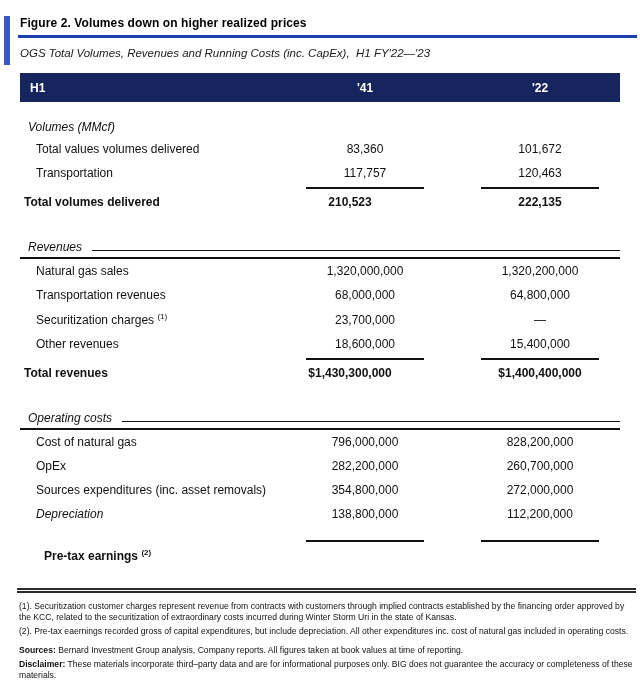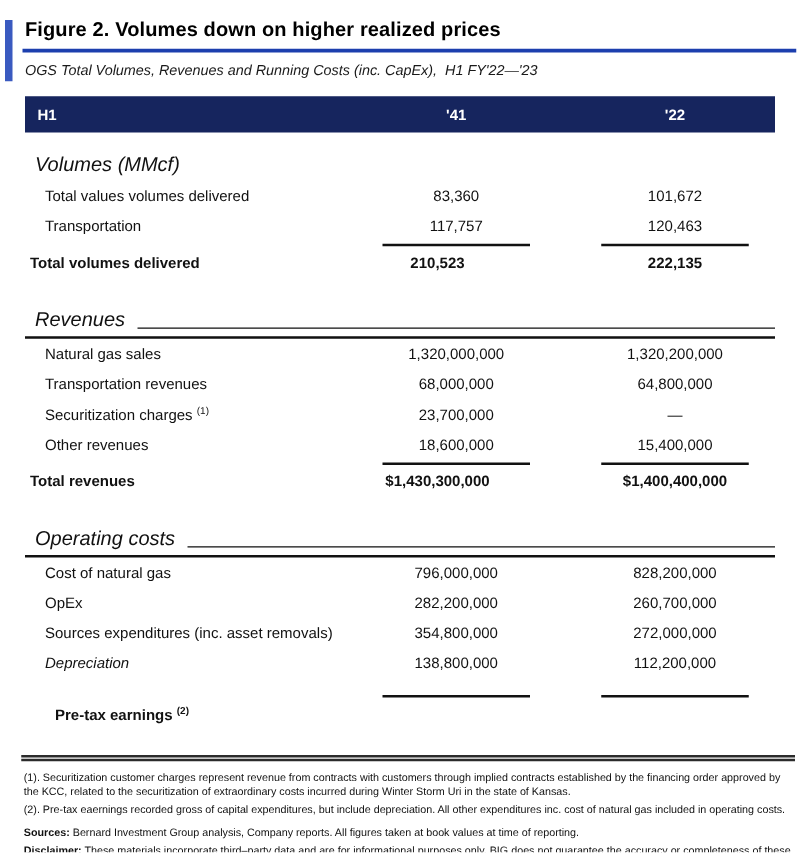--- a/index.html
+++ b/index.html
@@ -23,21 +23,21 @@
     left: 4px; top: 16px;
     width: 6px; height: 49px;
     background: #3a5ac0;
   }
   .title-block {
     margin: 0 3px 0 18px;
     border-bottom: 3px solid #1c3fae;
     padding-bottom: 5px;
   }
   .title-block h1 {
-    font-size: 16px;
+    font-size: 12px;
     font-weight: bold;
     color: #000000;
     padding-left: 2px;
     letter-spacing: 0.1px;
   }
   .subtitle {
     margin: 9px 20px 0 20px;
     font-size: 11.5px;
     font-style: italic;
     color: #1a1a1a;
@@ -61,21 +61,21 @@
     display: flex;
     align-items: flex-end;
     margin-top: 26px;
     padding-bottom: 3px;
   }
   .sechead.ruled { border-bottom: 2px solid #111111; }
   .sechead.first { margin-top: 18px; }
   .sec-label {
     font-style: italic;
     padding-left: 8px;
-    font-size: 16px;
+    font-size: 12px;
   }
   .sec-line {
     flex: 1;
     border-bottom: 1px solid #111111;
     margin-left: 10px;
     margin-bottom: 3px;
   }
   .row { display: flex; align-items: baseline; padding: 5px 0; }
   .row .lbl { padding-left: 16px; }
   .row.italic-label .lbl { font-style: italic; }

